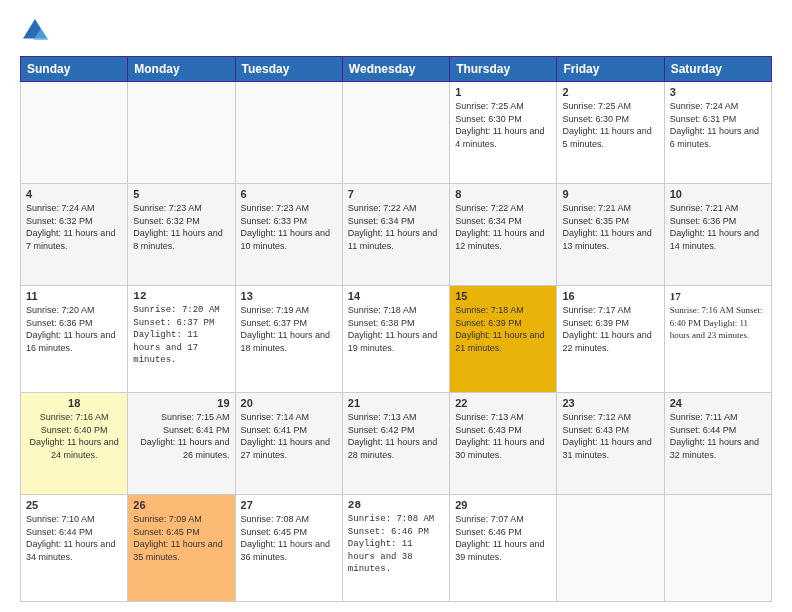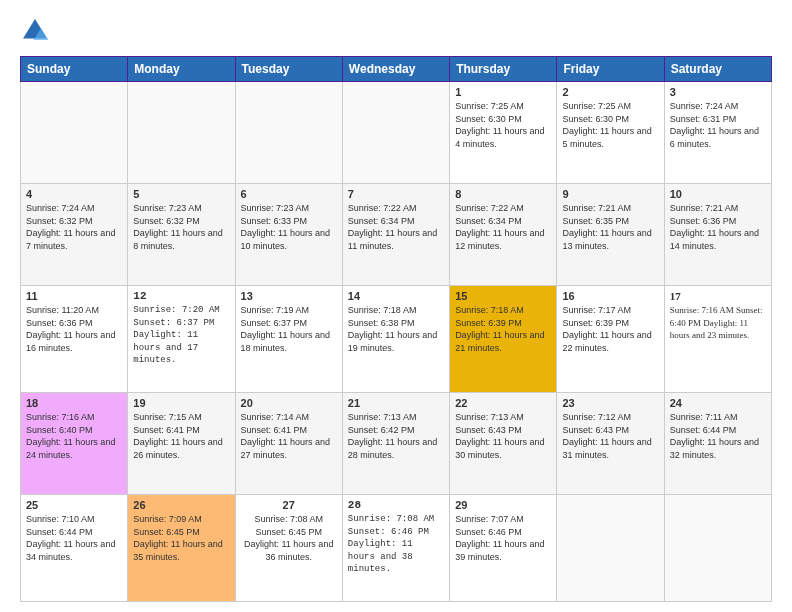--- a/index.html
+++ b/index.html
@@ -195,21 +195,21 @@
           <td style="background: rgb(245, 245, 245);">
             <span class="day-num">10</span>
             <div class="day-info">Sunrise: 7:21 AM
 Sunset: 6:36 PM
 Daylight: 11 hours and 14 minutes.</div>
           </td>
         </tr>
         <tr>
           <td style="background: rgb(255, 255, 255); margin-left: 48px;">
             <span class="day-num">11</span>
-            <div class="day-info">Sunrise: 11:20 AM
+            <div class="day-info">Sunrise: 7:20 AM
 Sunset: 6:36 PM
 Daylight: 11 hours and 16 minutes.</div>
           </td>
           <td style="background: rgb(255, 255, 255); font-family: Liberation Mono, monospace;">
             <span class="day-num">12</span>
             <div class="day-info">Sunrise: 7:20 AM
 Sunset: 6:37 PM
 Daylight: 11 hours and 17 minutes.</div>
           </td>
           <td style="background: rgb(255, 255, 255);">
@@ -237,27 +237,27 @@
 Daylight: 11 hours and 22 minutes.</div>
           </td>
           <td style="background: rgb(255, 255, 255); font-family: Liberation Serif, serif;">
             <span class="day-num">17</span>
             <div class="day-info">Sunrise: 7:16 AM
 Sunset: 6:40 PM
 Daylight: 11 hours and 23 minutes.</div>
           </td>
         </tr>
         <tr>
-          <td style="background: #f0abfc;">
+          <td style="background: #fef9c3; text-align: center;">
             <span class="day-num">18</span>
             <div class="day-info">Sunrise: 7:16 AM
 Sunset: 6:40 PM
 Daylight: 11 hours and 24 minutes.</div>
           </td>
-          <td style="background: rgb(245, 245, 245);">
+          <td style="background: rgb(245, 245, 245); text-align: right;">
             <span class="day-num">19</span>
             <div class="day-info">Sunrise: 7:15 AM
 Sunset: 6:41 PM
 Daylight: 11 hours and 26 minutes.</div>
           </td>
           <td style="background: rgb(245, 245, 245);">
             <span class="day-num">20</span>
             <div class="day-info">Sunrise: 7:14 AM
 Sunset: 6:41 PM
 Daylight: 11 hours and 27 minutes.</div>
@@ -293,21 +293,21 @@
             <div class="day-info">Sunrise: 7:10 AM
 Sunset: 6:44 PM
 Daylight: 11 hours and 34 minutes.</div>
           </td>
           <td style="background: #fdba74;">
             <span class="day-num">26</span>
             <div class="day-info">Sunrise: 7:09 AM
 Sunset: 6:45 PM
 Daylight: 11 hours and 35 minutes.</div>
           </td>
-          <td style="background: rgb(255, 255, 255); text-align: center;">
+          <td style="background: rgb(255, 255, 255);">
             <span class="day-num">27</span>
             <div class="day-info">Sunrise: 7:08 AM
 Sunset: 6:45 PM
 Daylight: 11 hours and 36 minutes.</div>
           </td>
           <td style="background: rgb(255, 255, 255); font-family: Liberation Mono, monospace;">
             <span class="day-num">28</span>
             <div class="day-info">Sunrise: 7:08 AM
 Sunset: 6:46 PM
 Daylight: 11 hours and 38 minutes.</div>

